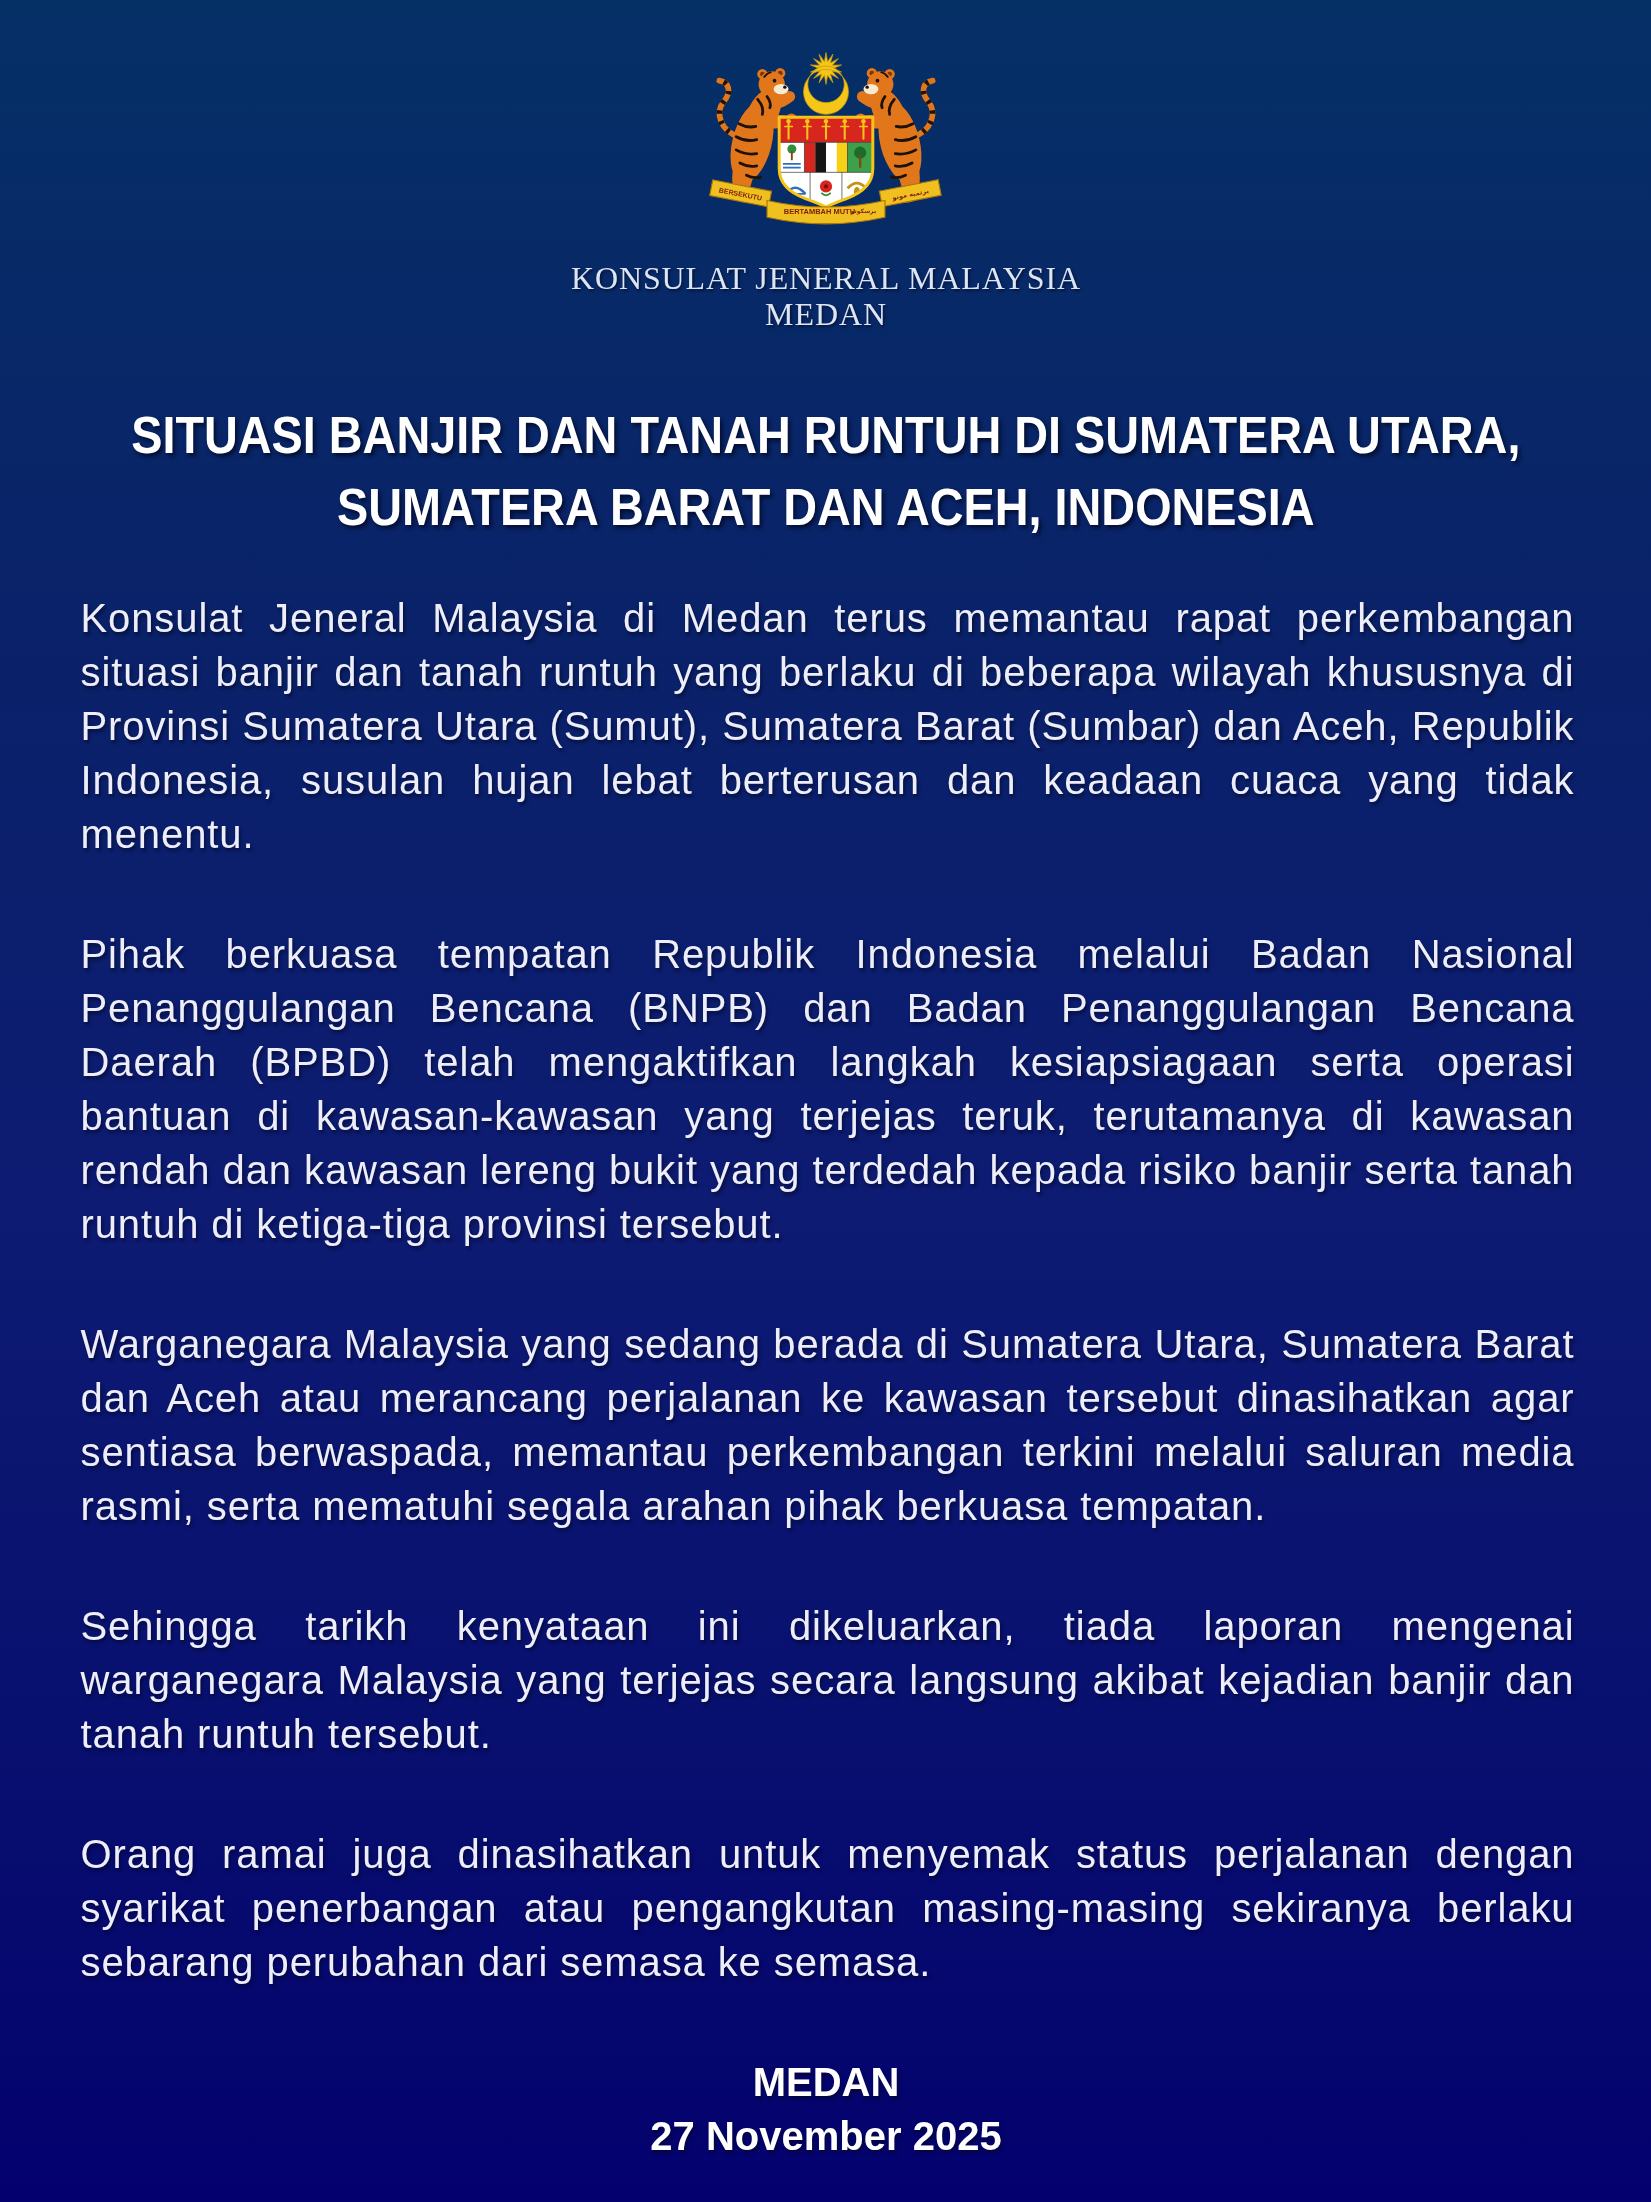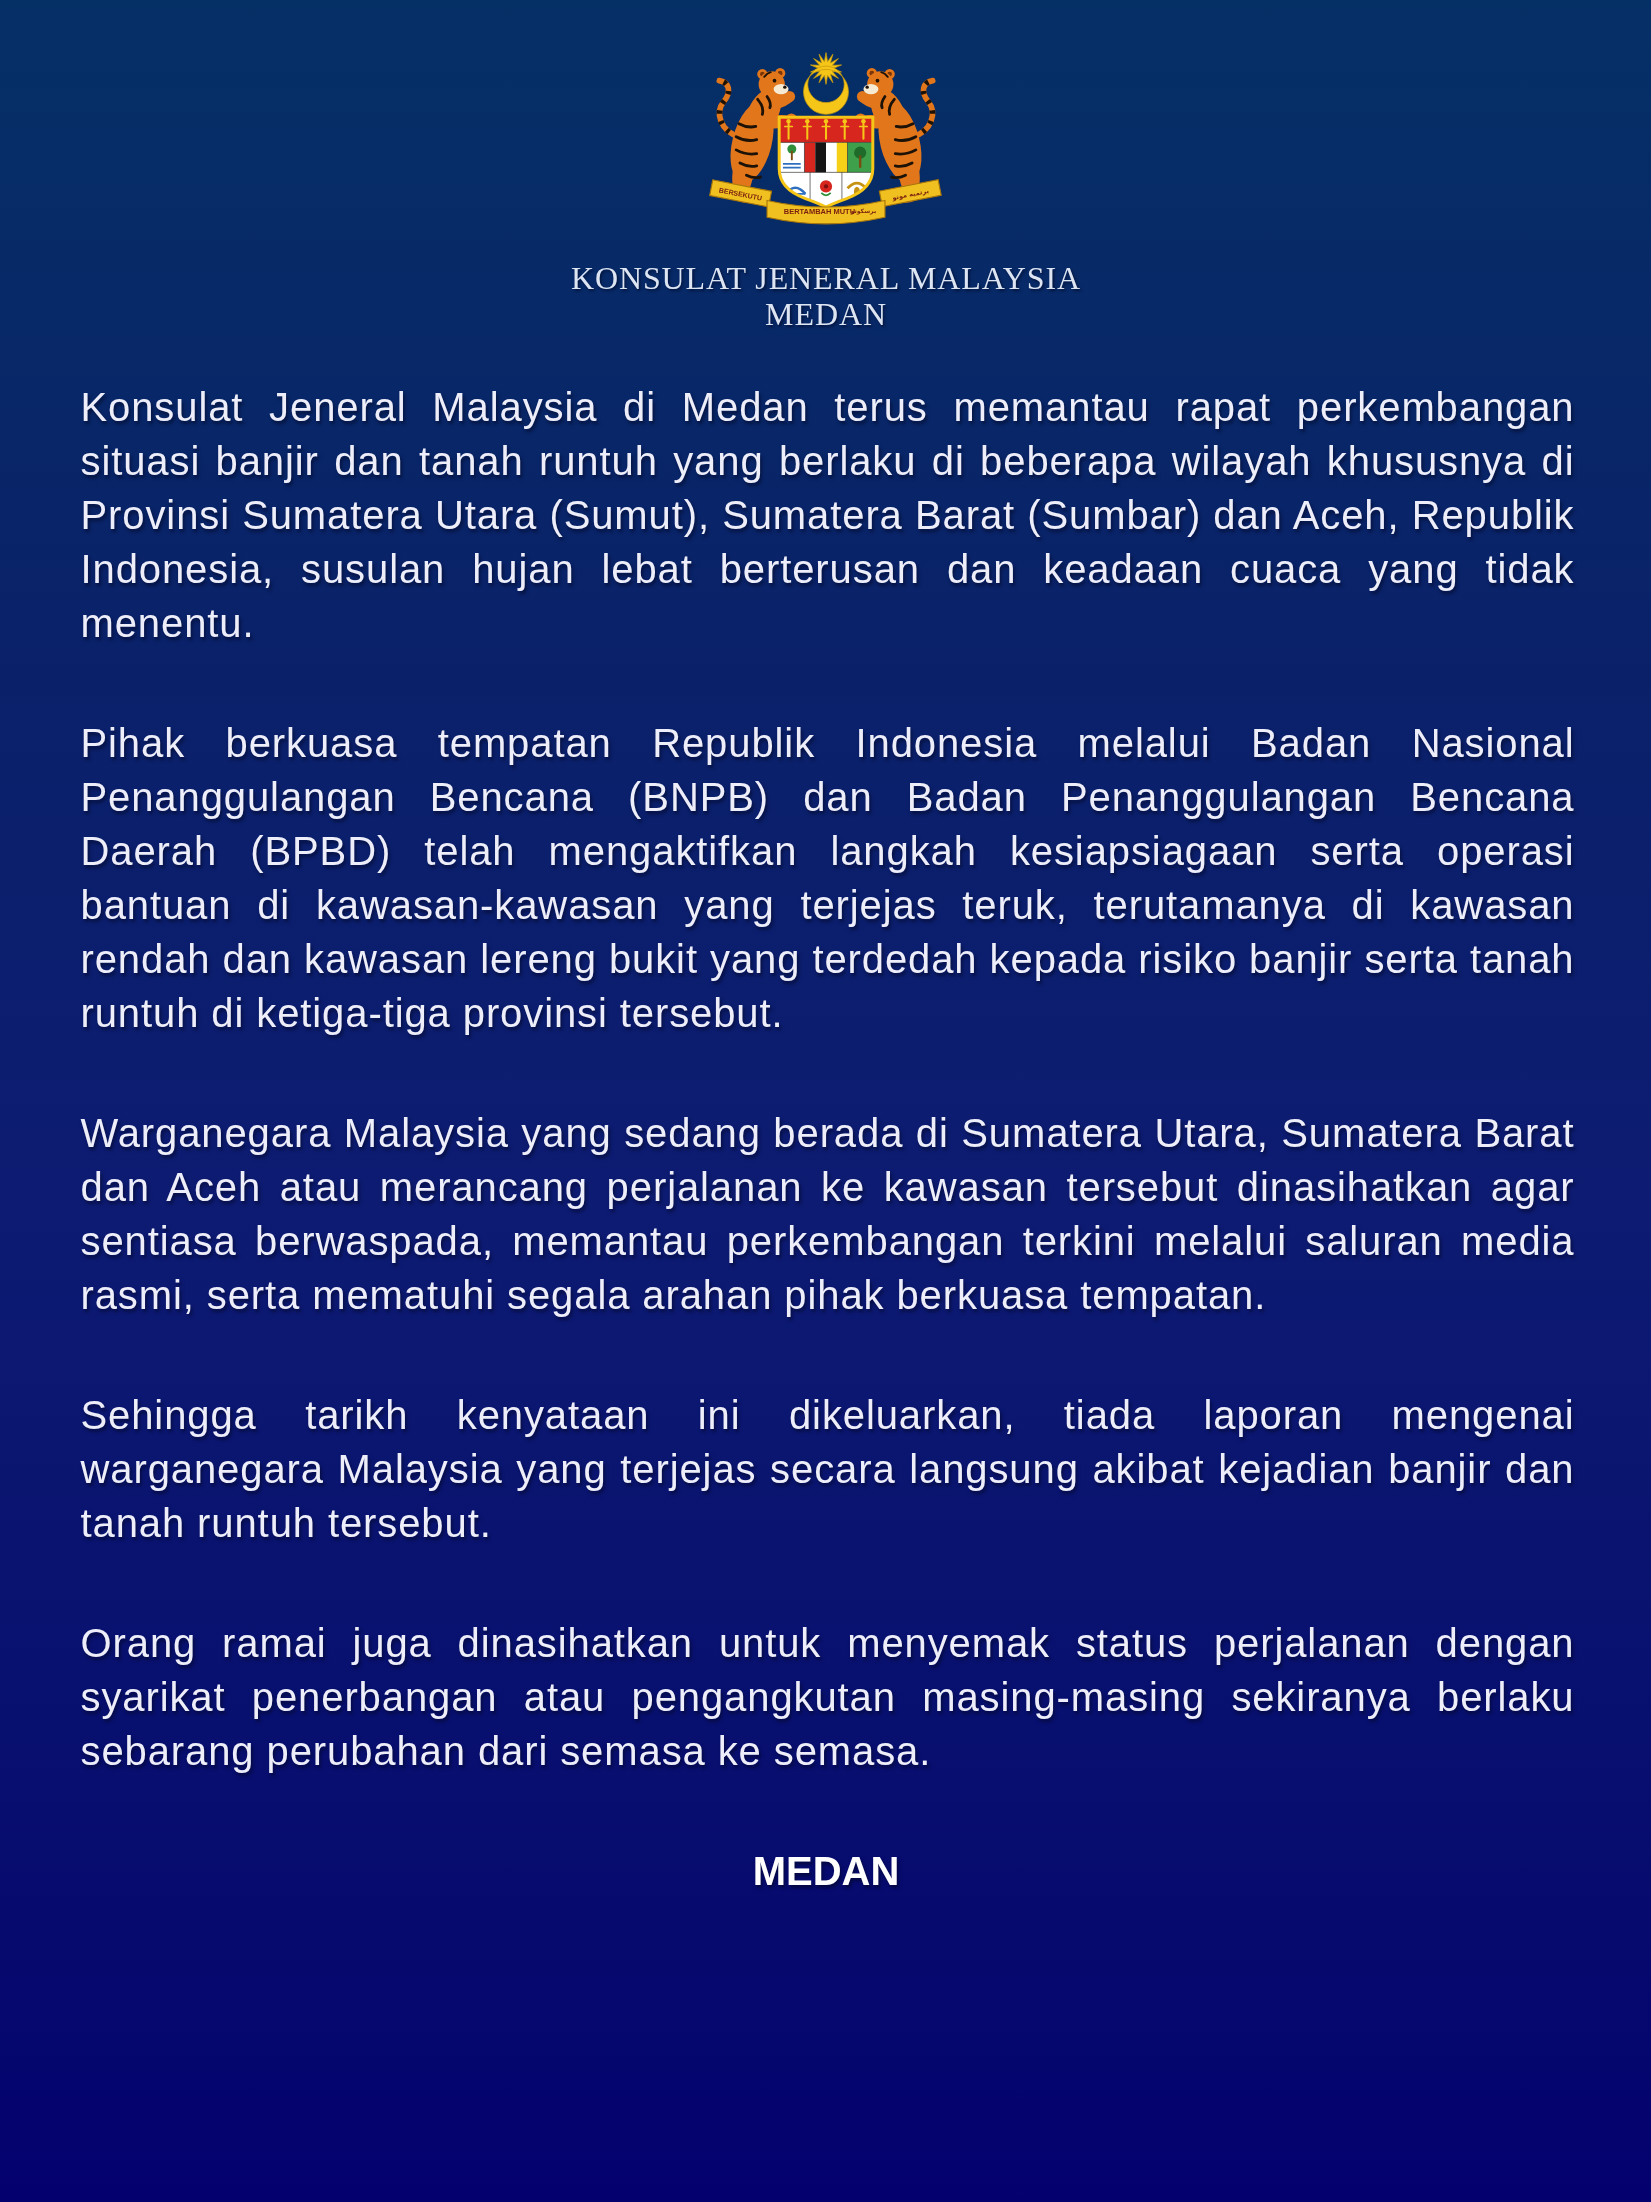--- a/index.html
+++ b/index.html
@@ -165,27 +165,32 @@
       <text class="crest-motto" x="118" y="180" font-size="8" text-anchor="middle">BERTAMBAH MUTU</text>
       <text class="crest-jawi" x="165" y="179" font-size="6.5" text-anchor="middle">برسکوتو</text>
     </g>
   </svg>
 
   <div class="org-name">
     <div>KONSULAT JENERAL MALAYSIA</div>
     <div>MEDAN</div>
   </div>
 
+  <div class="doc-title">
+    <div class="tline">SITUASI BANJIR DAN TANAH RUNTUH DI SUMATERA UTARA,</div>
+    <div class="tline">SUMATERA BARAT DAN ACEH, INDONESIA</div>
+  </div>
 
   <div class="body-text">
     <p>Konsulat Jeneral Malaysia di Medan terus memantau rapat perkembangan situasi banjir dan tanah runtuh yang berlaku di beberapa wilayah khususnya di Provinsi Sumatera Utara (Sumut), Sumatera Barat (Sumbar) dan Aceh, Republik Indonesia, susulan hujan lebat berterusan dan keadaan cuaca yang tidak menentu.</p>
     <p>Pihak berkuasa tempatan Republik Indonesia melalui Badan Nasional Penanggulangan Bencana (BNPB) dan Badan Penanggulangan Bencana Daerah (BPBD) telah mengaktifkan langkah kesiapsiagaan serta operasi bantuan di kawasan-kawasan yang terjejas teruk, terutamanya di kawasan rendah dan kawasan lereng bukit yang terdedah kepada risiko banjir serta tanah runtuh di ketiga-tiga provinsi tersebut.</p>
     <p>Warganegara Malaysia yang sedang berada di Sumatera Utara, Sumatera Barat dan Aceh atau merancang perjalanan ke kawasan tersebut dinasihatkan agar sentiasa berwaspada, memantau perkembangan terkini melalui saluran media rasmi, serta mematuhi segala arahan pihak berkuasa tempatan.</p>
     <p>Sehingga tarikh kenyataan ini dikeluarkan, tiada laporan mengenai warganegara Malaysia yang terjejas secara langsung akibat kejadian banjir dan tanah runtuh tersebut.</p>
     <p>Orang ramai juga dinasihatkan untuk menyemak status perjalanan dengan syarikat penerbangan atau pengangkutan masing-masing sekiranya berlaku sebarang perubahan dari semasa ke semasa.</p>
   </div>
 
   <div class="sign-off">
     <div>MEDAN</div>
+    <div>27 November 2025</div>
   </div>
 
 </div>
 
 
 </body></html>

